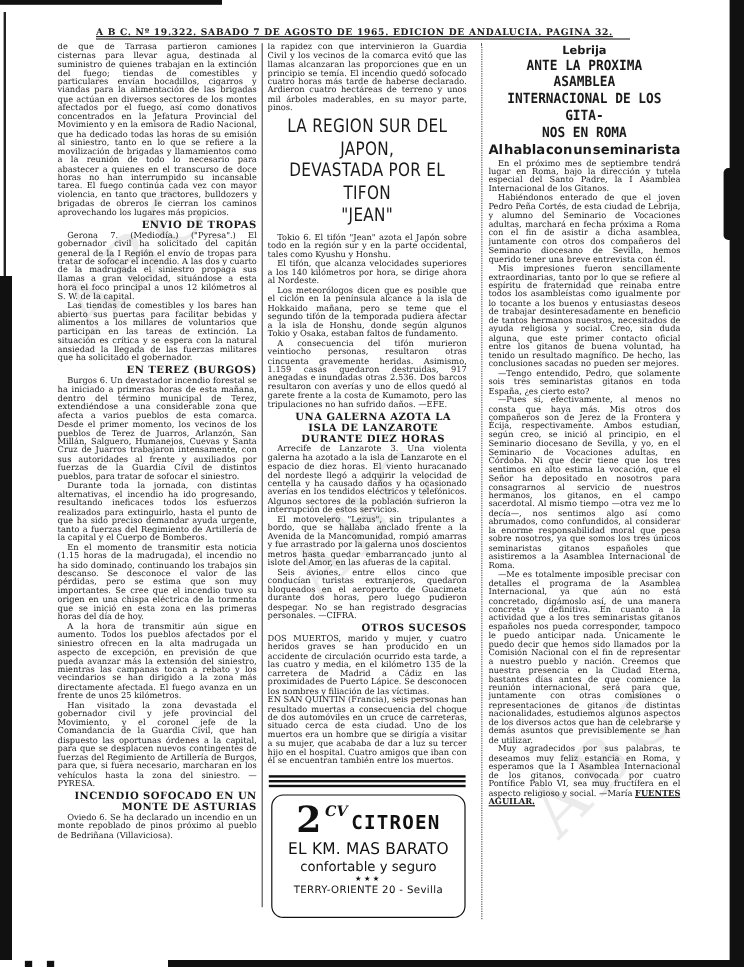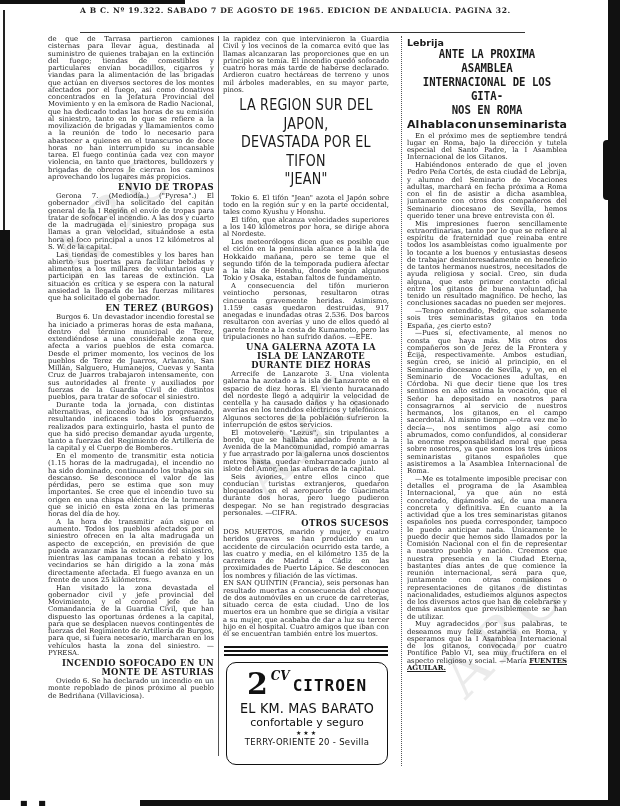--- a/index.html
+++ b/index.html
@@ -7,23 +7,23 @@
   body { position: relative; font-family: "DejaVu Serif", serif; color: #111; }
 
   .top-bar { position: absolute; left: 0; top: 0; width: 185px; height: 4px; background: #111; }
   .left-edge { position: absolute; left: 0; top: 230px; width: 10px; height: 570px; background: #111; }
   .left-edge-thin { position: absolute; left: 3px; top: 10px; width: 2px; height: 220px; background: #222; }
   .right-edge { position: absolute; left: 608px; top: 0; width: 12px; height: 806px; background: #111; }
   .right-edge-notch { position: absolute; left: 603px; top: 140px; width: 8px; height: 60px; background: #111; border-radius: 4px 0 0 4px; }
   .bottom-bar { position: absolute; left: 140px; top: 800px; width: 470px; height: 6px; background: #111; }
 
   .masthead {
-    position: absolute; left: 80px; top: 6px; width: 440px;
+    position: absolute; left: 80px; top: 22px; width: 440px;
     font-family: "DejaVu Serif", serif; font-size: 7.6px; font-weight: bold;
-    letter-spacing: 0.6px; white-space: nowrap; color: #222;
+    letter-spacing: 0.6px; white-space: nowrap; color: #222; text-decoration: underline;
   }
   .masthead-rule { position: absolute; left: 80px; top: 32px; width: 445px; height: 1px; background: #333; }
 
   .col {
     position: absolute; top: 36px; font-size: 6.9px; line-height: 7.25px;
     text-align: justify; color: #1a1a1a; overflow: hidden;
   }
   .col-left { left: 48px; width: 166px; height: 700px; }
   .col-mid { left: 223px; width: 166px; height: 600px; }
   .col-right { left: 407px; width: 160px; height: 720px; }
@@ -44,21 +44,21 @@
   .headline-mid {
     font-family: "DejaVu Sans", sans-serif; text-align: center; font-weight: normal;
     font-size: 15.5px; line-height: 18.5px; letter-spacing: 0.3px; margin: 2px 0 6px 0;
     transform: scaleX(0.82); transform-origin: center;
   }
   .headline-right {
     font-family: "DejaVu Sans Mono", monospace; text-align: center; font-weight: bold;
     font-size: 11.6px; line-height: 14px; margin: 1px 0 4px 0;
     transform: scaleX(0.92); transform-origin: center;
   }
-  .kicker { text-align: left; font-family: "DejaVu Sans", sans-serif; font-size: 9.5px; font-weight: bold; margin-top: 3px; }
+  .kicker { text-align: center; font-family: "DejaVu Sans", sans-serif; font-size: 9.5px; font-weight: bold; margin-top: 3px; }
   .deck {
     font-family: "DejaVu Sans", sans-serif; font-size: 11px; font-weight: bold;
     display: flex; justify-content: space-between; margin: 2px 0 4px 0;
   }
 
   .byline { font-weight: bold; text-decoration: underline; }
 
   .ad-rules { position: absolute; left: 224px; width: 164px; }
   .ad-rule { height: 2px; background: #111; margin-bottom: 2px; }
 

